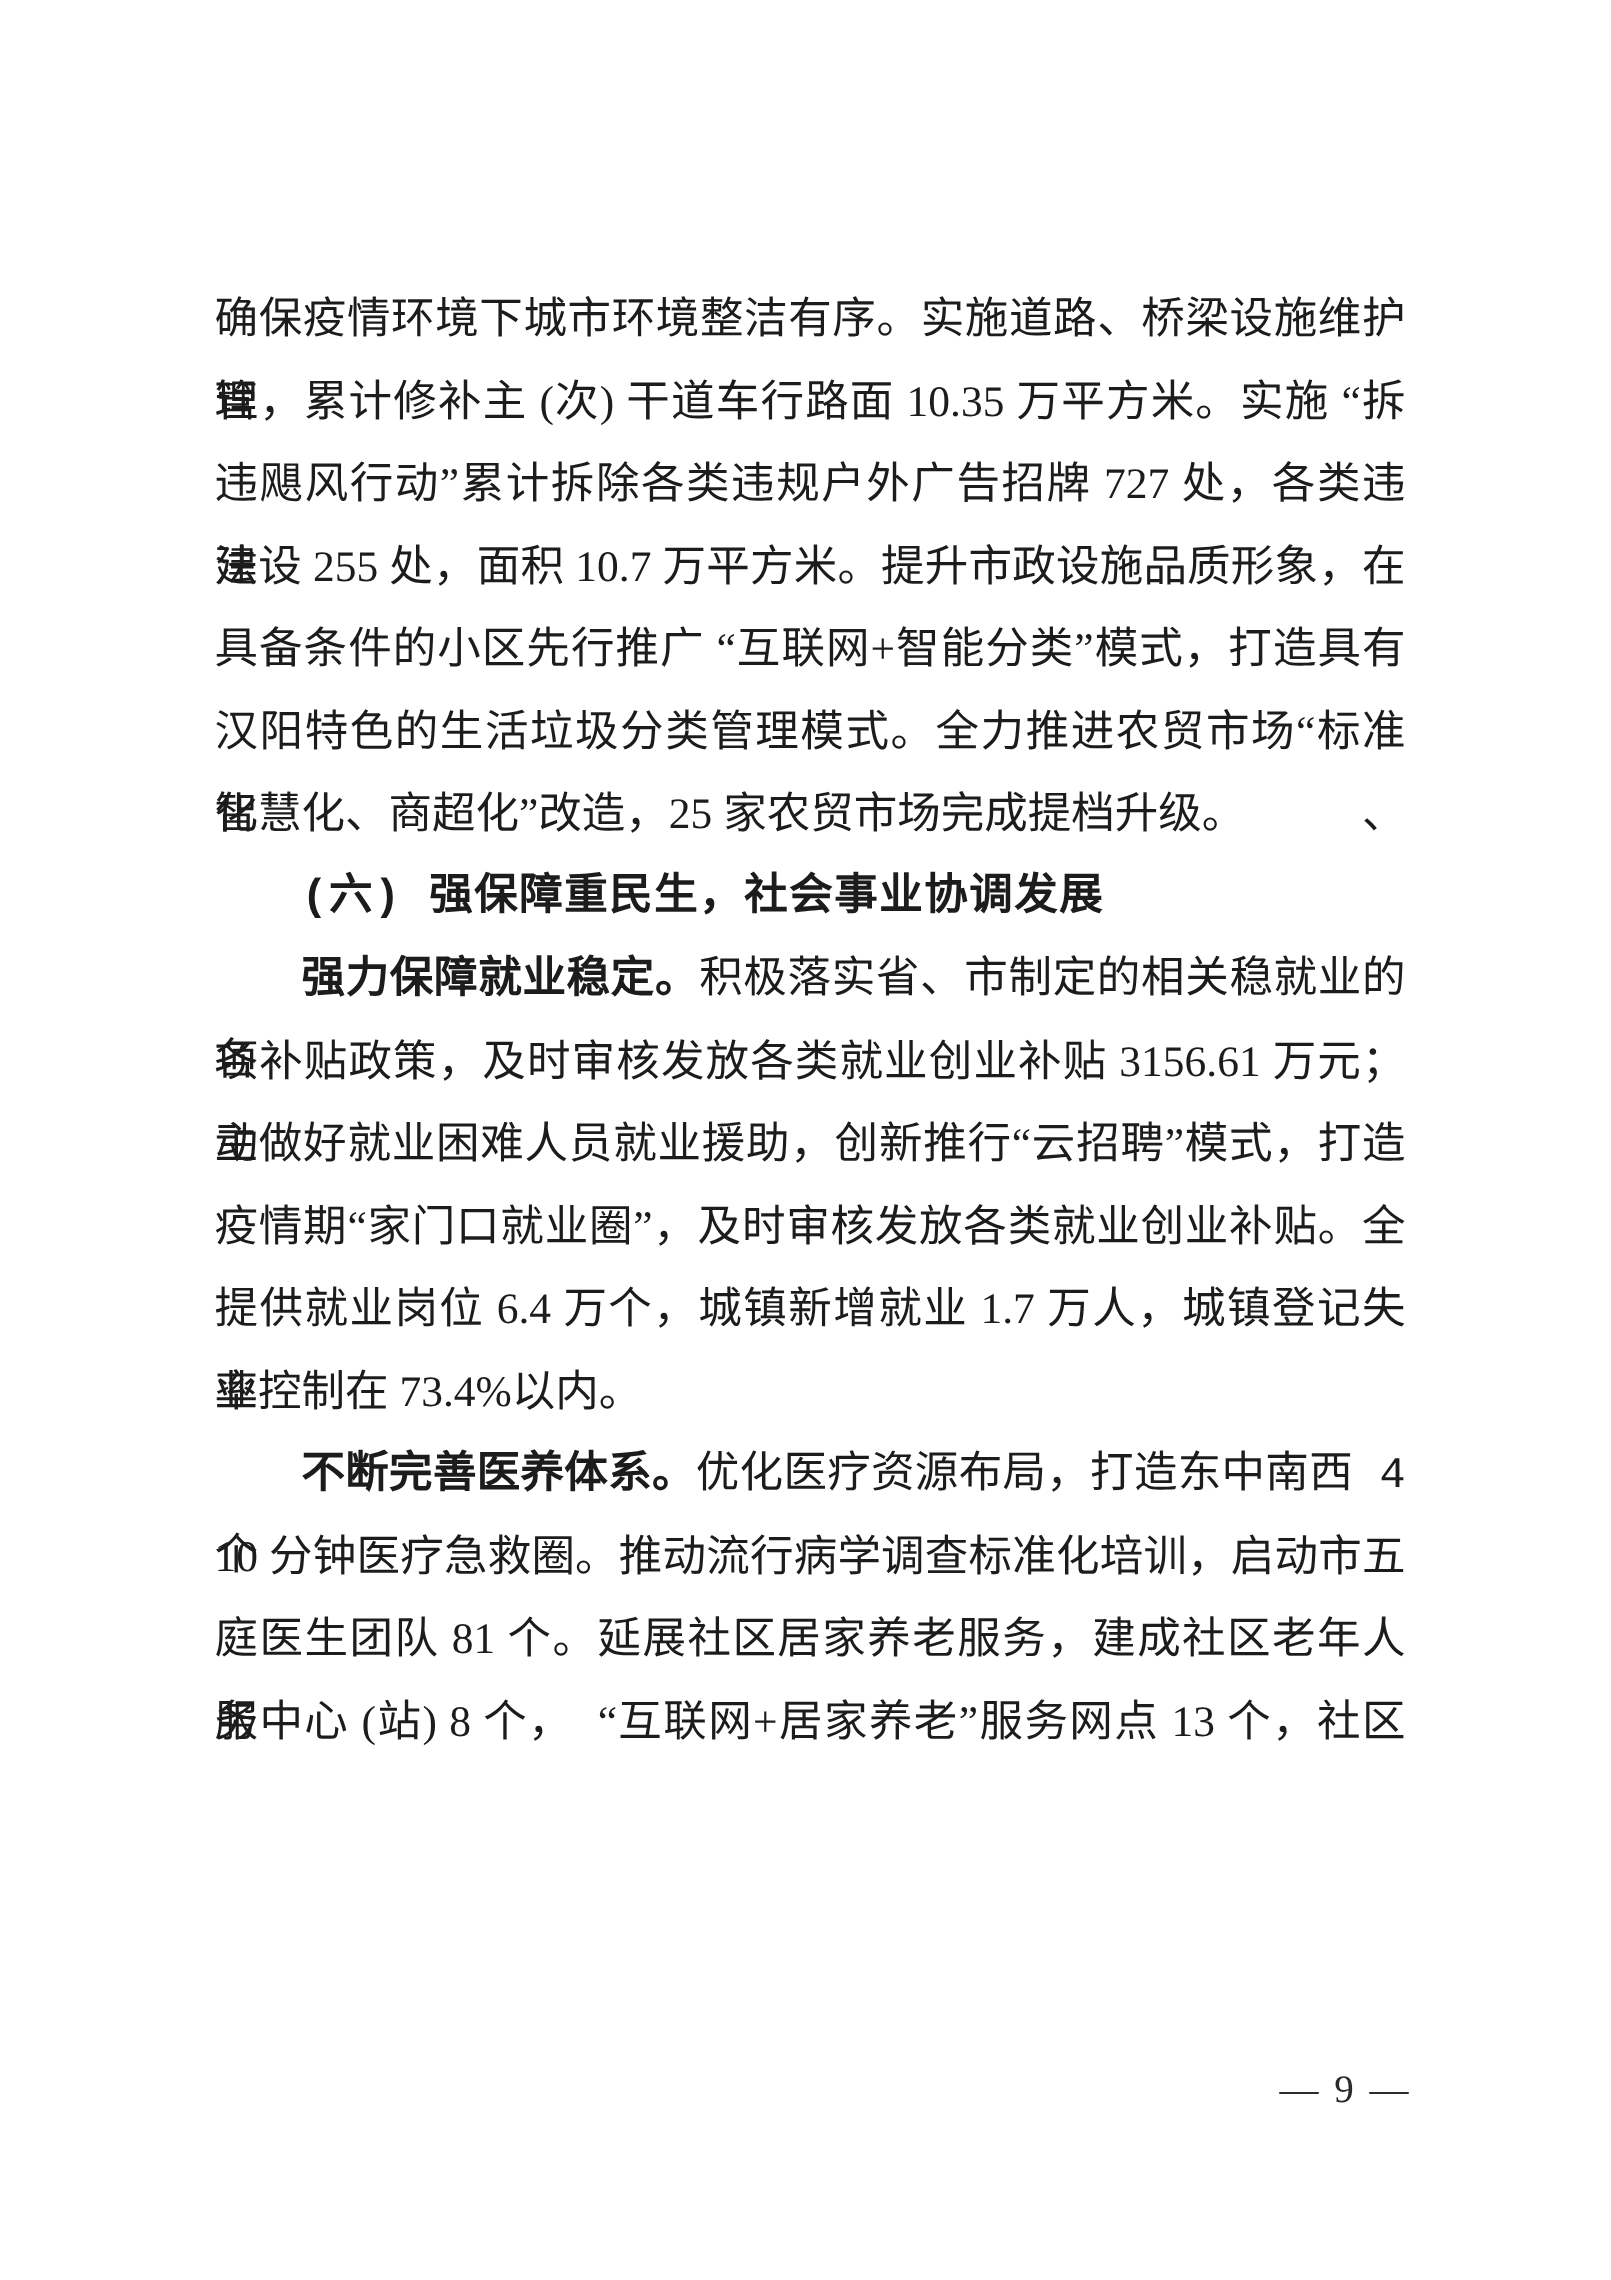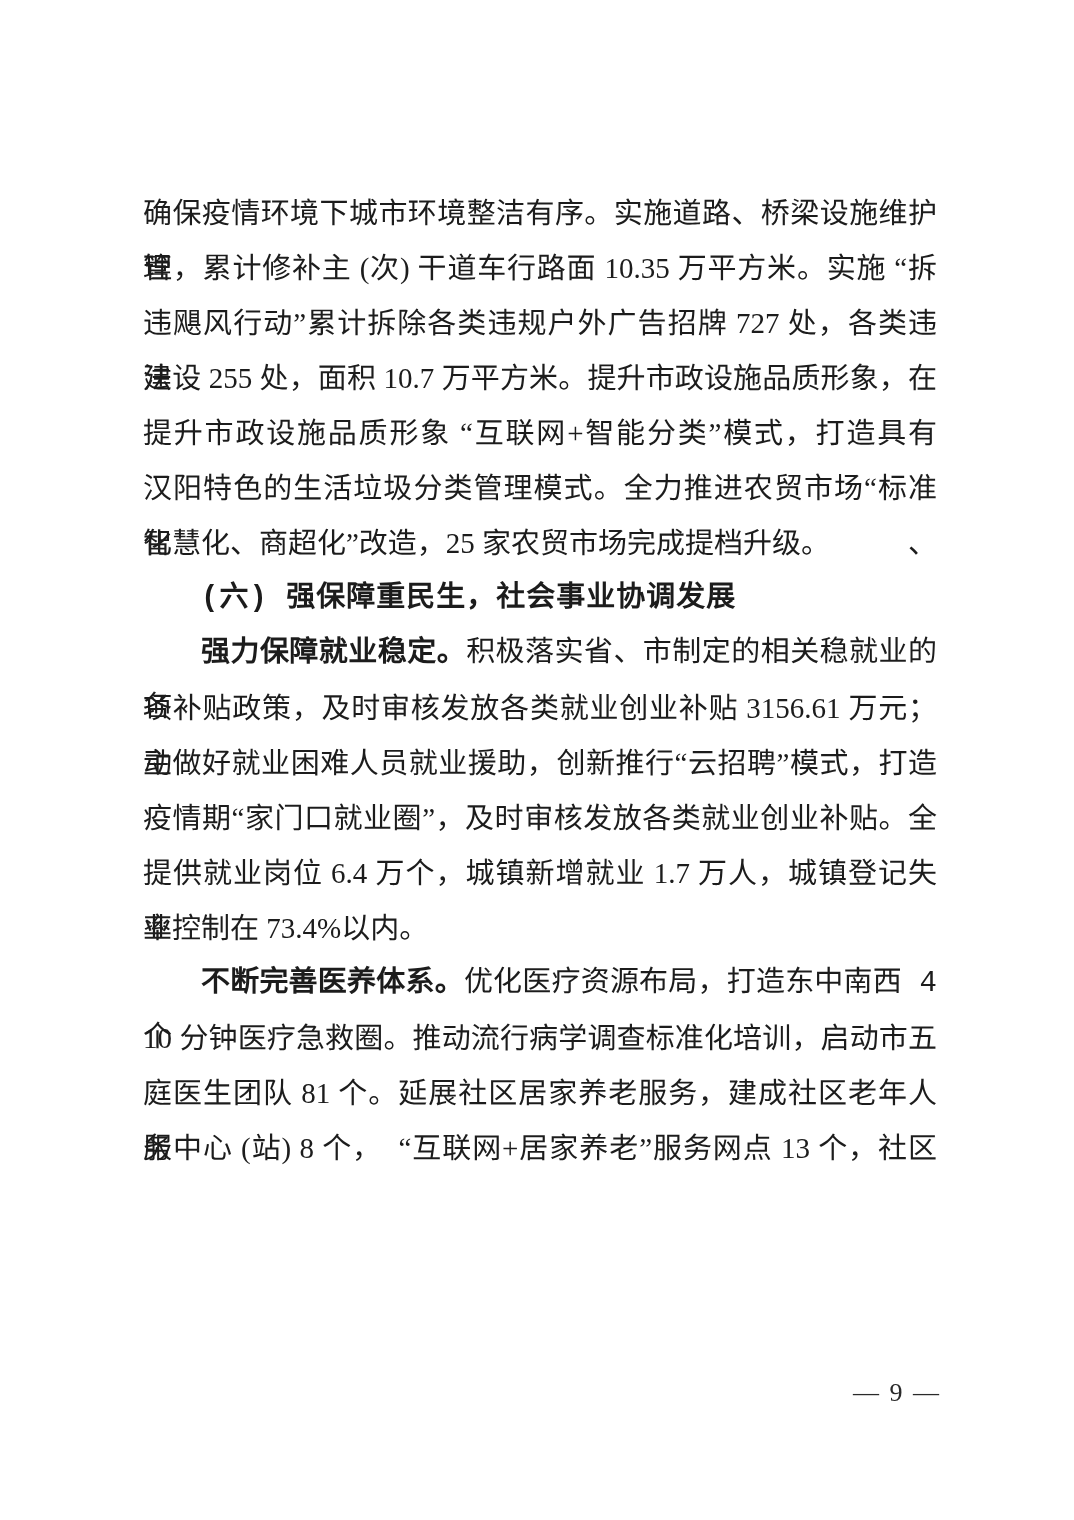--- a/index.html
+++ b/index.html
@@ -59,21 +59,21 @@
 </head>
 <body>
 
 <div class="page">
   <div class="text-col">
 
     <div class="line">确保疫情环境下城市环境整洁有序。实施道路、桥梁设施维护管</div>
     <div class="line">理，累计修补主 (次) 干道车行路面 10.35 万平方米。实施 “拆</div>
     <div class="line">违飓风行动”累计拆除各类违规户外广告招牌 727 处，各类违法</div>
     <div class="line">建设 255 处，面积 10.7 万平方米。提升市政设施品质形象，在</div>
-    <div class="line">提升市政设施品质形象 “互联网+智能分类”模式，打造具有</div>
+    <div class="line">具备条件的小区先行推广 “互联网+智能分类”模式，打造具有</div>
     <div class="line">汉阳特色的生活垃圾分类管理模式。全力推进农贸市场“标准化、</div>
     <div class="line end">智慧化、商超化”改造，25 家农贸市场完成提档升级。</div>
 
     <div class="line heading indent">(六) 强保障重民生，社会事业协调发展</div>
 
     <div class="line indent"><b>强力保障就业稳定。</b><span>积极落实省、市制定的相关稳就业的各</span></div>
     <div class="line">项补贴政策，及时审核发放各类就业创业补贴 3156.61 万元；主</div>
     <div class="line">动做好就业困难人员就业援助，创新推行“云招聘”模式，打造</div>
     <div class="line">疫情期“家门口就业圈”，及时审核发放各类就业创业补贴。全</div>
     <div class="line">提供就业岗位 6.4 万个，城镇新增就业 1.7 万人，城镇登记失业</div>

